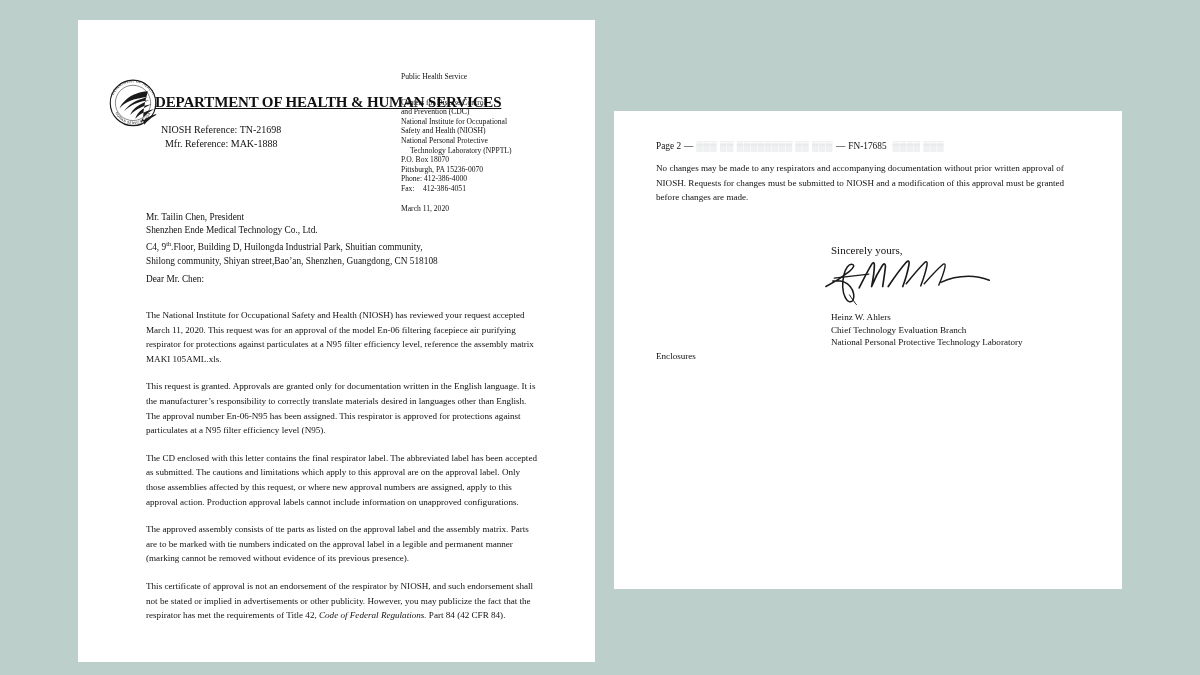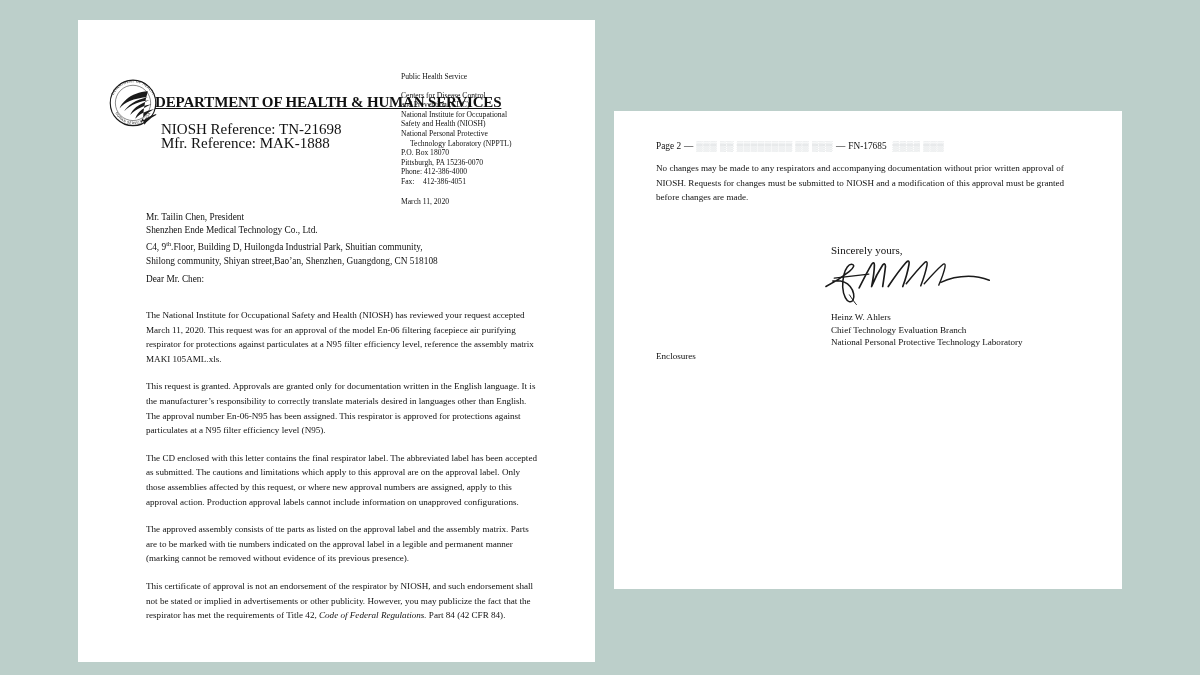--- a/index.html
+++ b/index.html
@@ -62,34 +62,35 @@
     font-weight: bold;
     letter-spacing: -0.15px;
     white-space: nowrap;
     text-decoration: underline;
   }
 
   .ref-block {
     position: absolute;
     left: 56px;
     top: 67px;
-    font-size: 15px;
+    font-size: 10px;
     line-height: 13.5px;
     white-space: nowrap;
+    text-align: center;
   }
 
   .cdc-block {
     position: absolute;
     left: 296px;
     top: 16px;
     font-size: 7.6px;
     line-height: 9.6px;
   }
   .cdc-block .phs {
-    margin-bottom: 9px;
+    margin-bottom: 16px;
   }
   .cdc-block .indent {
     padding-left: 9px;
   }
   .cdc-block .date {
     margin-top: 10px;
   }
   .cdc-block .fax-row span.lbl {
     display: inline-block;
     width: 20px;

